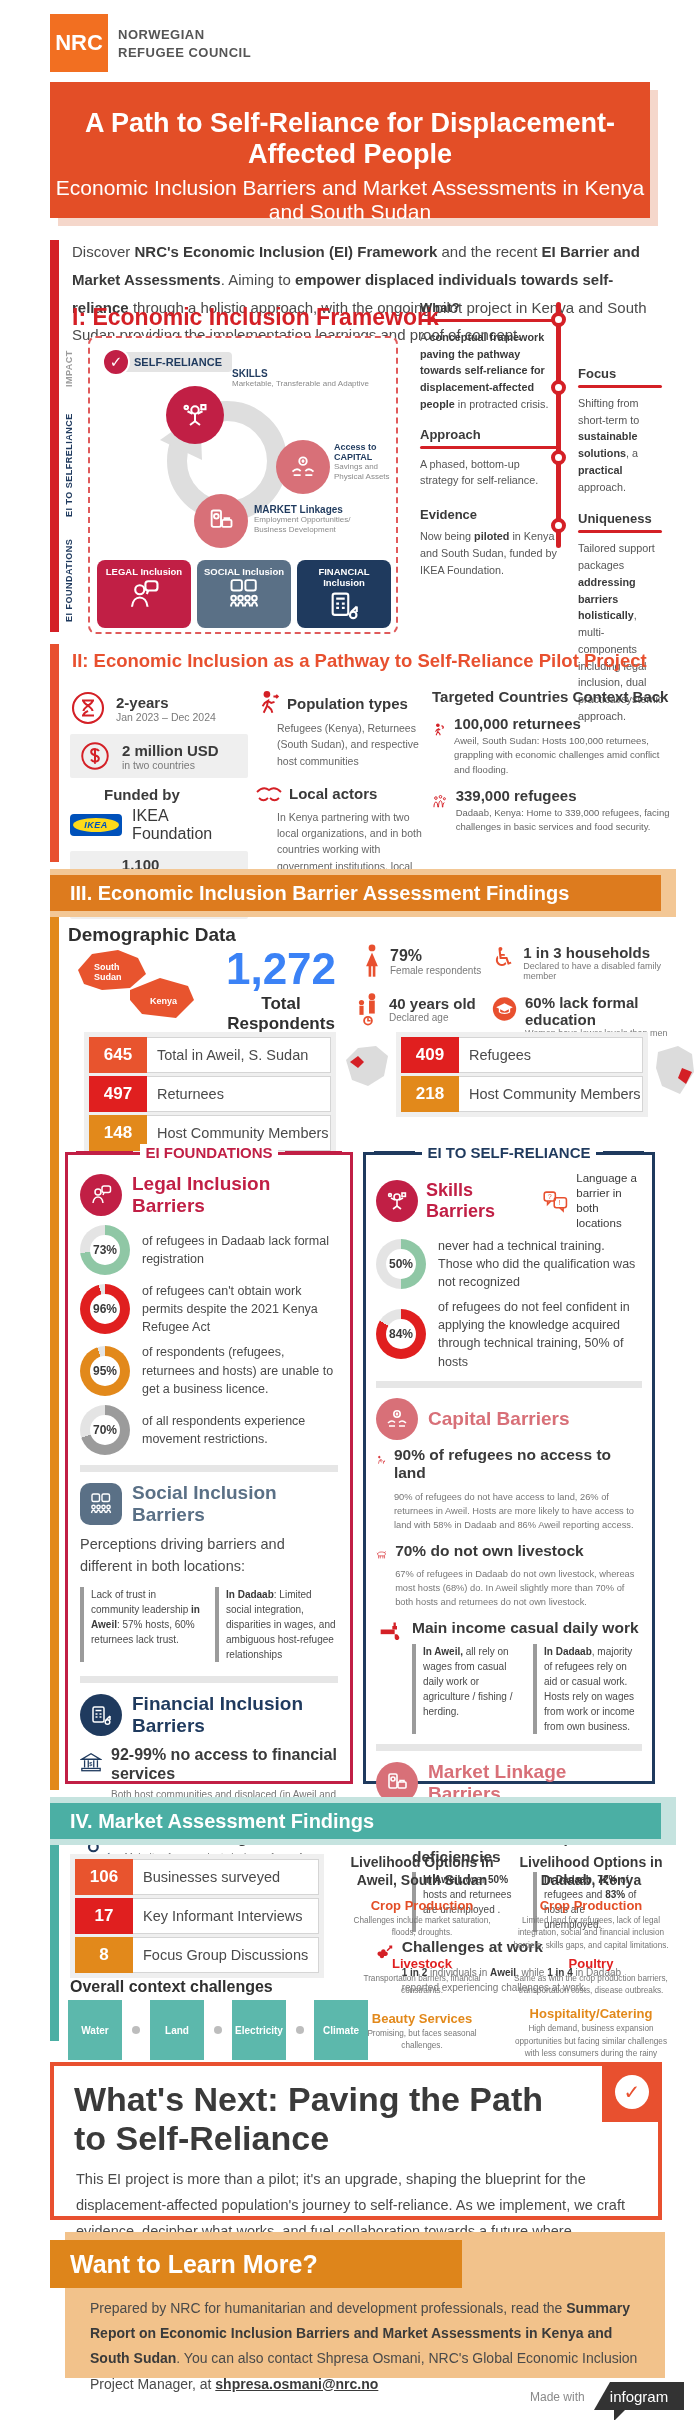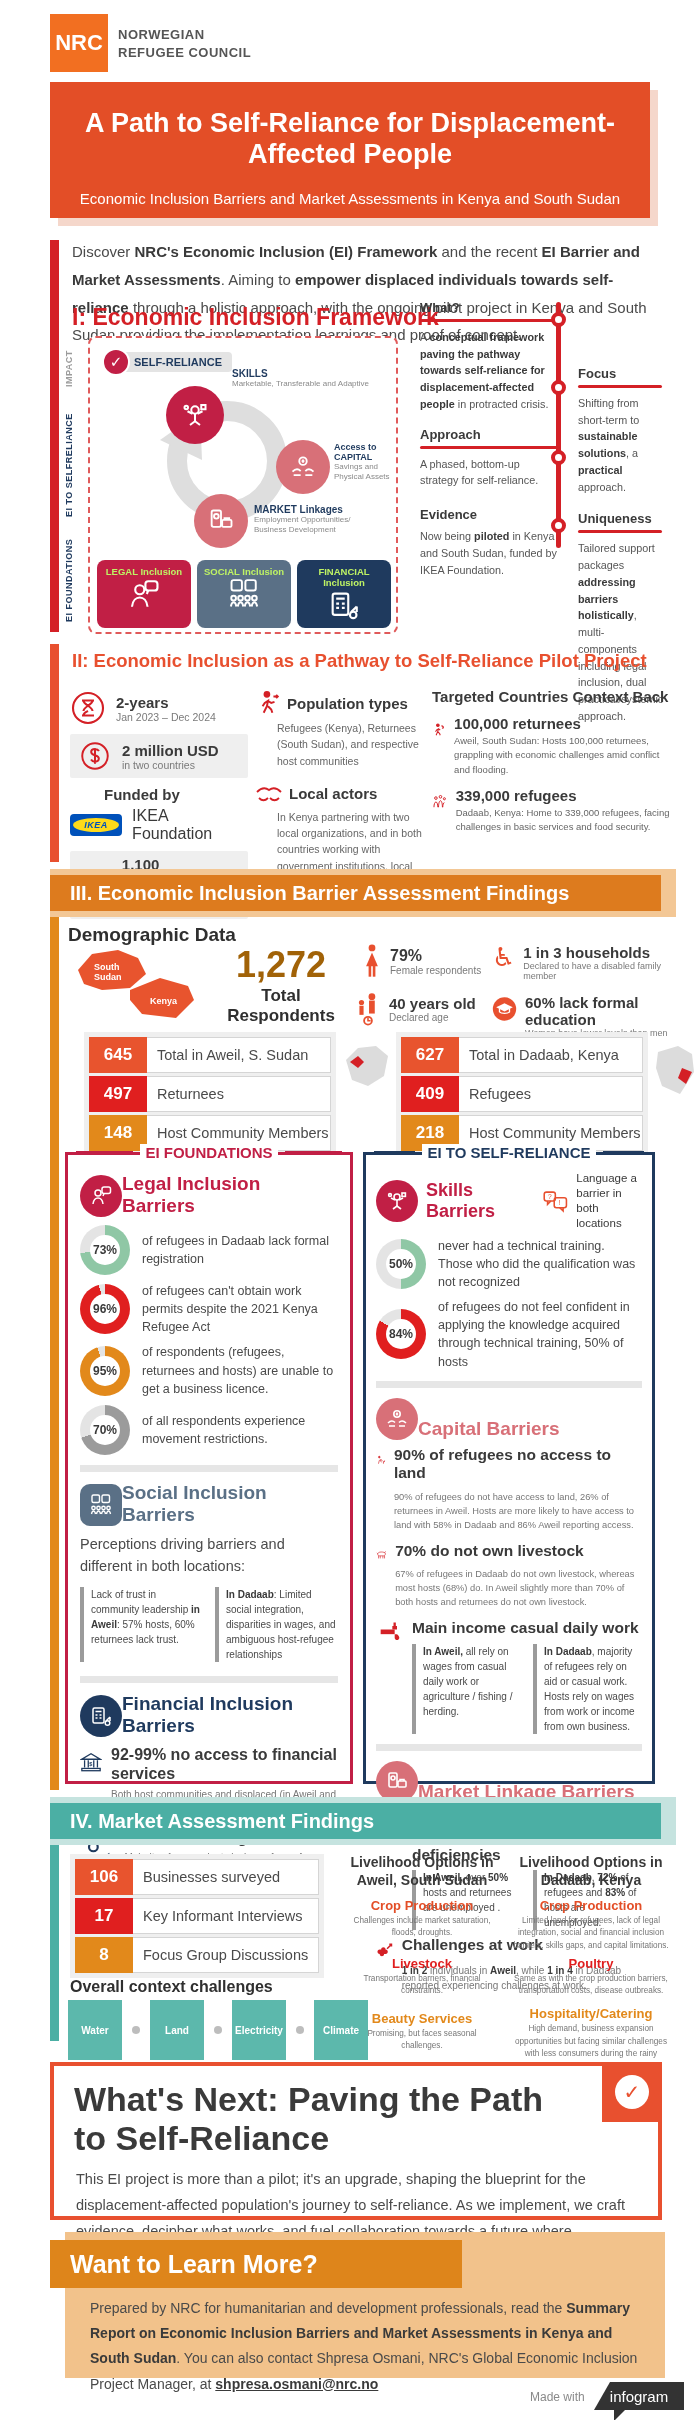--- a/index.html
+++ b/index.html
@@ -7,37 +7,37 @@
   body{width:700px;height:2420px;position:relative;font-family:"Liberation Sans",sans-serif;color:#3f3f3f;overflow:hidden}
   .abs{position:absolute}
   b{color:#3a3a3a}
   
   .nrc-logo{width:58px;height:58px;background:#F26F21;color:#fff;font-weight:bold;font-size:22px;display:flex;align-items:center;justify-content:center}
   .org{font-size:13px;font-weight:bold;color:#555;letter-spacing:.5px;line-height:1.35}
   
   .banner-shadow{background:#F5D7CB}
   .banner{background:#E34E27;color:#fff;text-align:center}
   .banner h1{font-size:27px;font-weight:bold;padding-top:26px}
-  .banner h2{font-size:15px;font-weight:normal;margin-top:20px}
+  .banner h2{font-size:21px;font-weight:normal;margin-top:6px}
   
   .vbar{width:9px}
   
   .intro{font-size:15px;line-height:1.85;color:#4a4a4a}
   .sec-title-red{font-size:23px;font-weight:bold;color:#D42026}
   .sec-title-or{font-size:18.5px;font-weight:bold;color:#E8502F}
   
   .fw-box{border:2px dashed #E05A5A;border-radius:8px;background:#fff}
   .axis{writing-mode:vertical-rl;transform:rotate(180deg);font-size:9px;font-weight:bold;letter-spacing:.5px;text-align:center}
   .sr-badge{display:flex;align-items:center}
   .sr-badge .chk{width:28px;height:28px;border-radius:50%;background:#C11F45;color:#fff;display:flex;align-items:center;justify-content:center;font-size:15px;font-weight:bold;z-index:2;border:2px solid #fff}
   .sr-badge .lbl{background:#E4E4E4;border-radius:4px;padding:4px 10px 4px 12px;margin-left:-8px;font-size:11px;font-weight:bold;color:#1F3A5E}
   .fw-circle{border-radius:50%;display:flex;align-items:center;justify-content:center}
   .fw-lbl-t{font-size:10px;font-weight:bold;color:#1F3A5E}
   .fw-lbl-d{font-size:8px;color:#8a8a8a;line-height:1.3}
-  .fnd-box{width:94px;height:68px;border-radius:8px;color:#bef264;text-align:center;padding-top:6px}
+  .fnd-box{width:94px;height:68px;border-radius:8px;color:#ffffff;text-align:center;padding-top:6px}
   .fnd-box .t{font-size:9.5px;font-weight:bold}
   
   .ih{font-size:13px;font-weight:bold;color:#3a3a3a}
   .redline{height:3px;background:#D42026;border-radius:2px;margin:4px 0 7px}
   .ip{font-size:10.8px;line-height:1.55;color:#555}
   .tl-line{width:5px;background:#D42026;border-radius:3px}
   .tl-node{width:15px;height:15px;border-radius:50%;background:#fff;border:4px solid #D42026}
   
   .fact{display:flex;align-items:center;gap:10px;margin-bottom:8px}
   .graybox{background:#EFEFEF;border-radius:2px;padding:5px 8px}
@@ -45,35 +45,35 @@
   .fs{font-size:10.5px;color:#7a7a7a}
   .ikea{width:54px;height:22px;background:#0051BA;border-radius:4px;display:flex;align-items:center;justify-content:center}
   .ikea i{background:#FFDA1A;border-radius:50%;width:46px;height:14px;display:flex;align-items:center;justify-content:center;color:#0051BA;font-weight:bold;font-style:italic;font-size:9px;letter-spacing:.5px}
   .h15{font-size:15px;font-weight:bold;color:#3a3a3a}
   .p10{font-size:10.5px;line-height:1.55;color:#666}
   .p9{font-size:9.5px;line-height:1.5;color:#666}
   
   .band-outer{background:#F3C795}
   .band{display:flex;align-items:center;color:#fff;font-size:20px;font-weight:bold;padding-left:20px}
   
-  .big-red{font-size:36px;font-weight:bold;color:#a16207}
+  .big-red{font-size:44px;font-weight:bold;color:#3b82f6}
   .stat-v{font-size:15px;font-weight:bold;color:#3a3a3a}
   .stat-s{font-size:9px;color:#7a7a7a}
   
   .tbl{background:#EFEFEF;padding:5px}
   .trow{display:flex;height:36px;margin-bottom:3px}
   .trow:last-child{margin-bottom:0}
   .tnum{width:58px;color:#fff;font-weight:bold;font-size:17px;display:flex;align-items:center;justify-content:center;flex:none}
   .tlab{flex:1;background:#fff;border:1px solid #D5D5D5;border-left:none;display:flex;align-items:center;padding-left:10px;font-size:14.5px;color:#4a4a4a}
   
   .bbox{background:#fff}
   .bhead{position:absolute;top:-11px;left:8px;right:8px;display:flex;align-items:center;gap:7px}
   .bhead .ln{flex:1;height:3px}
   .bhead .t{font-size:15px;font-weight:bold;padding:0 5px;background:#fff;white-space:nowrap}
-  .cat{display:flex;align-items:flex-end;gap:0;margin:14px 0 8px}
+  .cat{display:flex;align-items:center;gap:10px;margin:14px 0 8px}
   .cat .ic{width:42px;height:42px;border-radius:50%;display:flex;align-items:center;justify-content:center;flex:none}
   .cat .t{font-size:19px;font-weight:bold}
   .stat-row{display:flex;align-items:center;gap:12px;margin-bottom:7px}
   .donut{width:50px;height:50px;border-radius:50%;position:relative;flex:none}
   .donut::after{content:"";position:absolute;inset:10px;background:#fff;border-radius:50%}
   .donut span{position:absolute;inset:0;display:flex;align-items:center;justify-content:center;font-size:12px;font-weight:bold;color:#3a3a3a;z-index:2}
   .stat-row .tx{font-size:12.5px;line-height:1.45;color:#4a4a4a}
   .divider{height:7px;background:#E6E6E6;margin:10px 0}
   .quote{border-left:4px solid #9B9B9B;padding-left:7px;font-size:10px;line-height:1.5;color:#4a4a4a}
   .qrow{display:flex;gap:12px}
@@ -422,24 +422,20 @@
     <div class="tnum" style="background:#E2891B">148</div>
     <div class="tlab">Host Community Members</div>
   </div>
 </div>
 <svg class="abs" style="left:342px;top:1042px" width="48" height="60" viewBox="0 0 48 60">
   <polygon points="4,18 16,6 34,4 46,14 42,34 26,44 10,38" fill="#DCDCDC"></polygon>
   <polygon points="8,20 16,14 22,20 16,26" fill="#D42026"></polygon>
 </svg>
 <div class="abs tbl" style="left:396px;top:1032px;width:252px">
   <div class="trow">
-    <div class="tnum" style="background:#E8542E">627</div>
-    <div class="tlab">Total in Dadaab, Kenya</div>
-  </div>
-  <div class="trow">
     <div class="tnum" style="background:#E01F1F">409</div>
     <div class="tlab">Refugees</div>
   </div>
   <div class="trow">
     <div class="tnum" style="background:#E2891B">218</div>
     <div class="tlab">Host Community Members</div>
   </div>
 </div>
 <svg class="abs" style="left:652px;top:1042px" width="44" height="60" viewBox="0 0 44 60">
   <polygon points="6,10 26,4 40,12 42,30 28,52 10,44 4,26" fill="#DCDCDC"></polygon>

